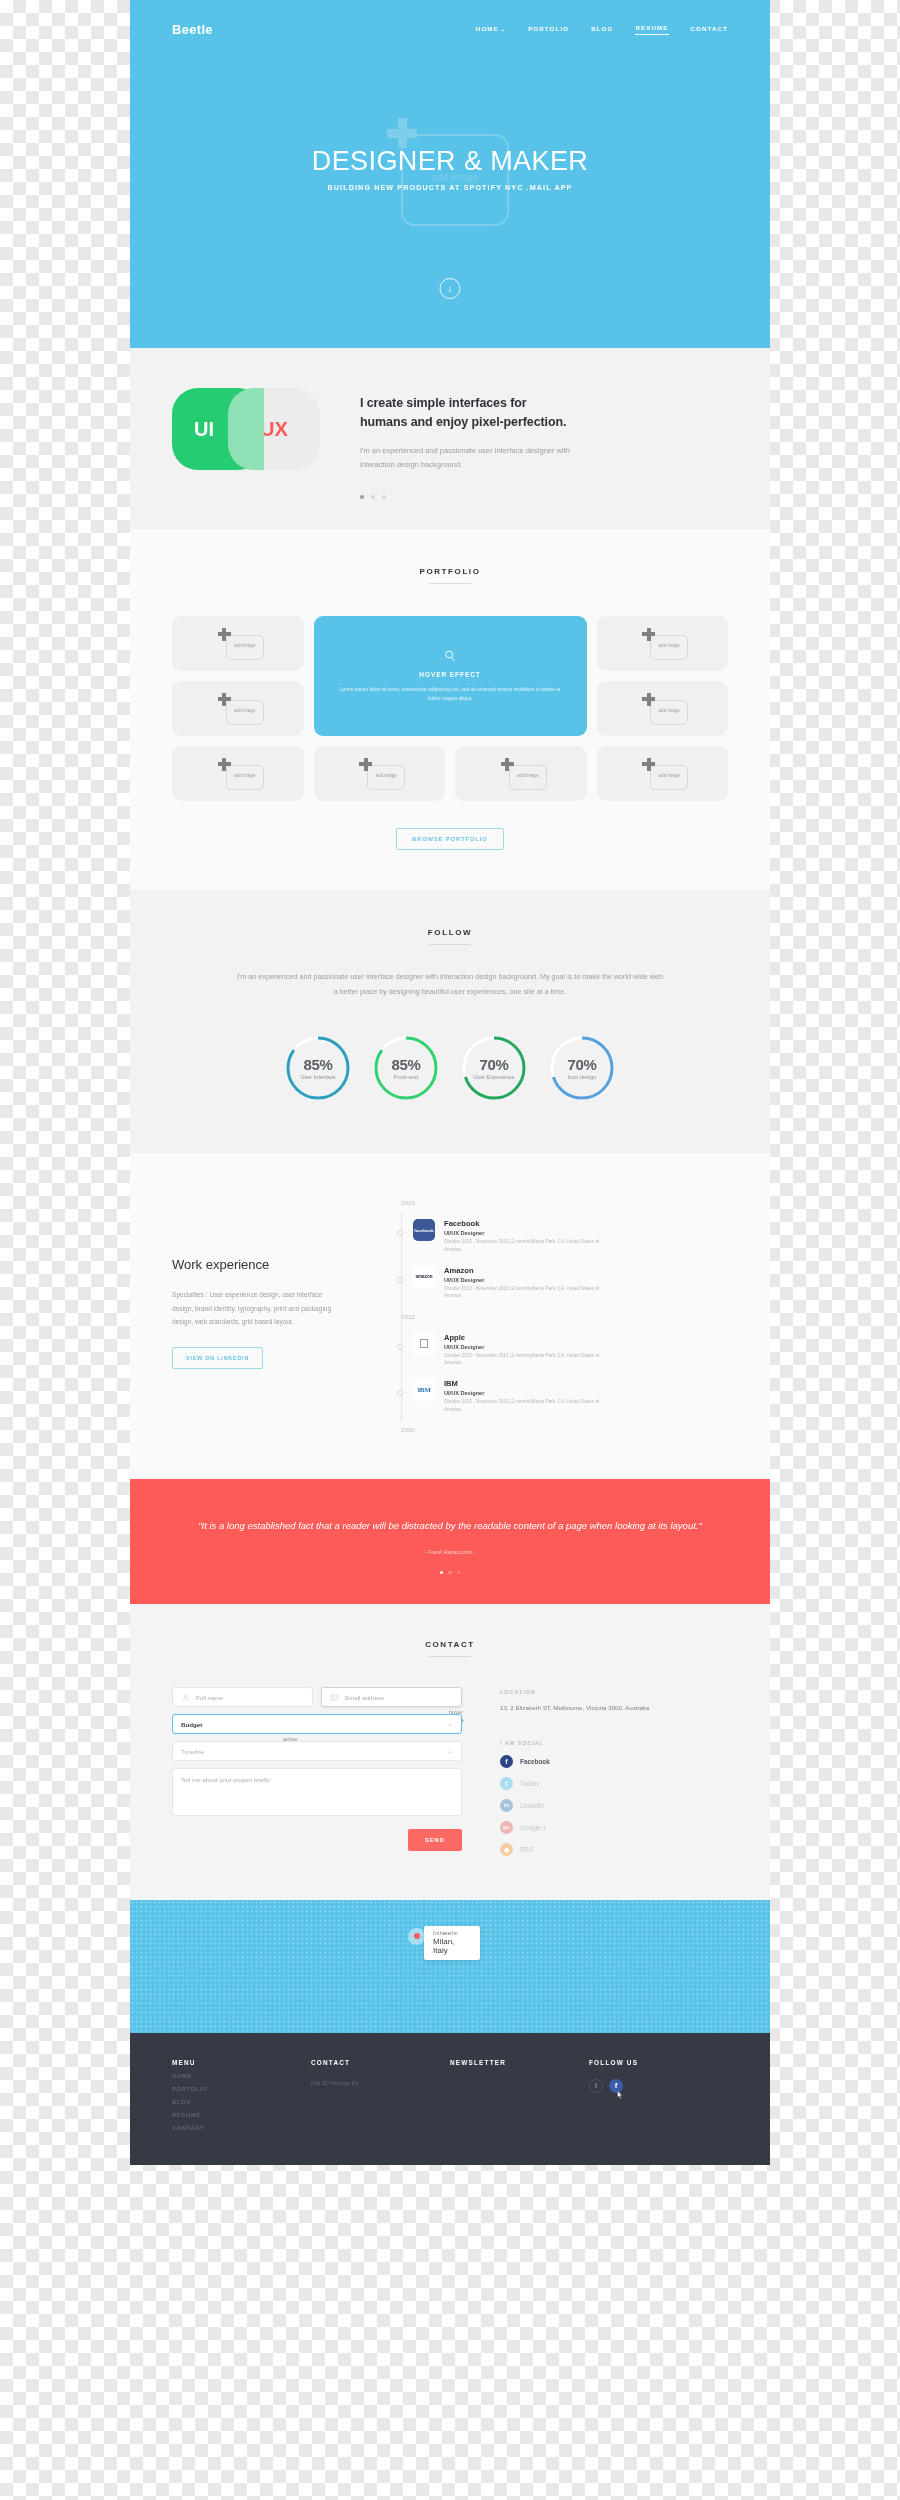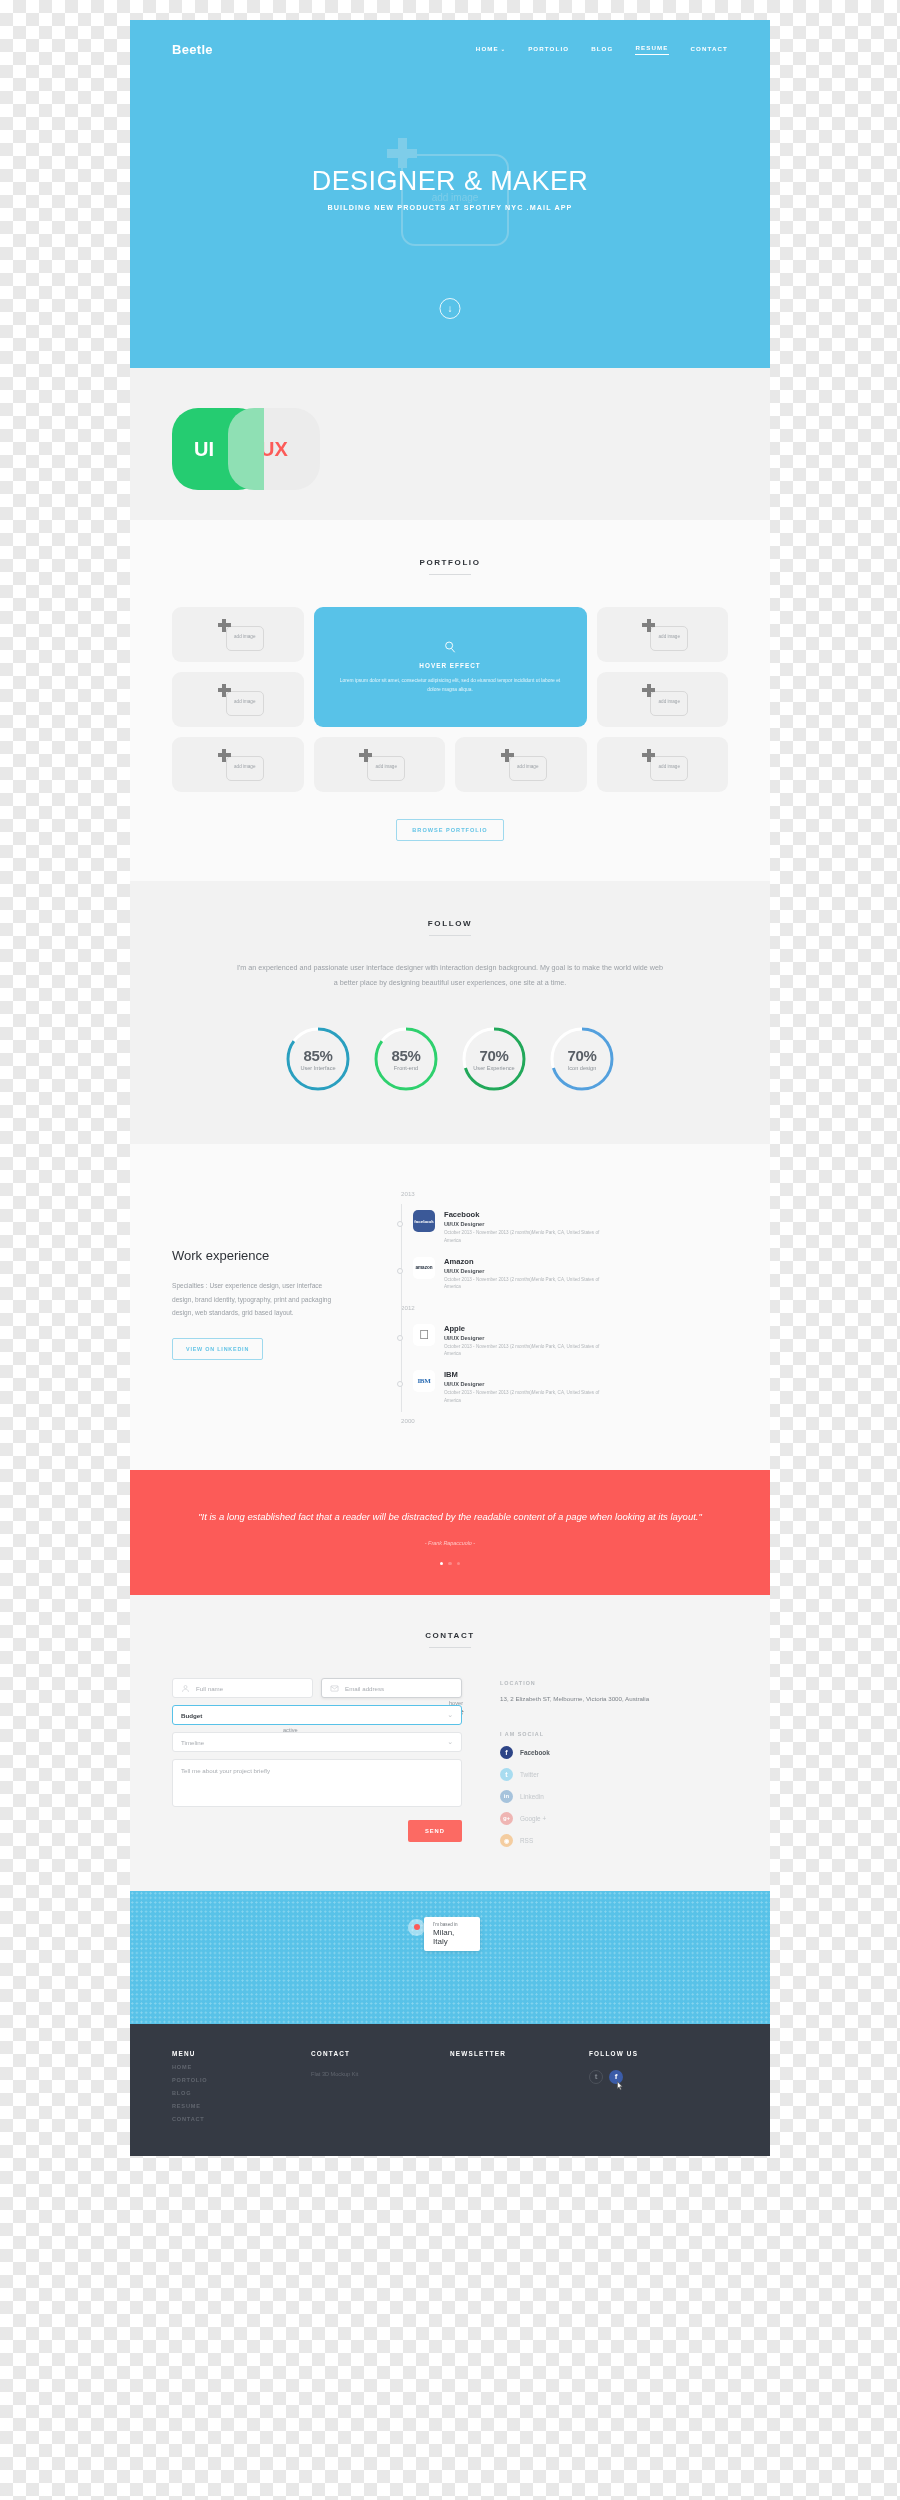--- a/index.html
+++ b/index.html
@@ -7,21 +7,21 @@
   body {
     font-family: "Liberation Sans", sans-serif;
     background: #ffffff;
     background-image:
       linear-gradient(45deg, #e8e8e8 25%, transparent 25%, transparent 75%, #e8e8e8 75%),
       linear-gradient(45deg, #e8e8e8 25%, transparent 25%, transparent 75%, #e8e8e8 75%);
     background-size: 26px 26px;
     background-position: 0 0, 13px 13px;
     width: 900px; height: 2500px; overflow: hidden; position: relative;
   }
-  .page { position: absolute; left: 130px; top: 0; width: 640px; margin-top: 20px; }
+  .page { position: absolute; left: 130px; top: 0; width: 640px; }
 
   
   .hero { background: #58c2e8; height: 348px; position: relative; overflow: hidden; }
   .navbar { display: flex; align-items: center; padding: 22px 42px 0 42px; }
   .brand { color: #fff; font-weight: bold; font-size: 13px; letter-spacing: .3px; }
   .nav-links { margin-left: auto; display: flex; gap: 22px; align-items: center; }
   .nav-link { color: #fff; font-size: 6.2px; font-weight: bold; letter-spacing: 1.1px;
               padding-bottom: 3px; position: relative; text-decoration: none; }
   .nav-link.active { border-bottom: 1.5px solid #fff; }
   .caret { font-size: 5px; margin-left: 2px; }
@@ -227,20 +227,30 @@
   <section class="intro">
     <div class="uiux">
       <div class="sq sq-ux">
           <span>UX</span>
         </div>
       <div class="sq sq-ui">
           <span>UI</span>
         </div>
       <div class="overlap"></div>
     </div>
+    <div class="intro-body">
+      <div class="intro-h">I create simple interfaces for</div>
+      <div class="intro-h">humans and enjoy pixel-perfection.</div>
+      <div class="intro-p">I'm an experienced and passionate user interface designer with interaction design background.</div>
+      <div class="dots">
+        <span class="dot on"></span>
+        <span class="dot"></span>
+        <span class="dot"></span>
+      </div>
+    </div>
   </section>
 
   <section class="portfolio">
     <div class="sec-head">
       <div class="sec-title">PORTFOLIO</div>
       <div class="sec-rule"></div>
     </div>
     <div class="pf-grid">
       <div class="tile">
         <div class="tile-ph">

